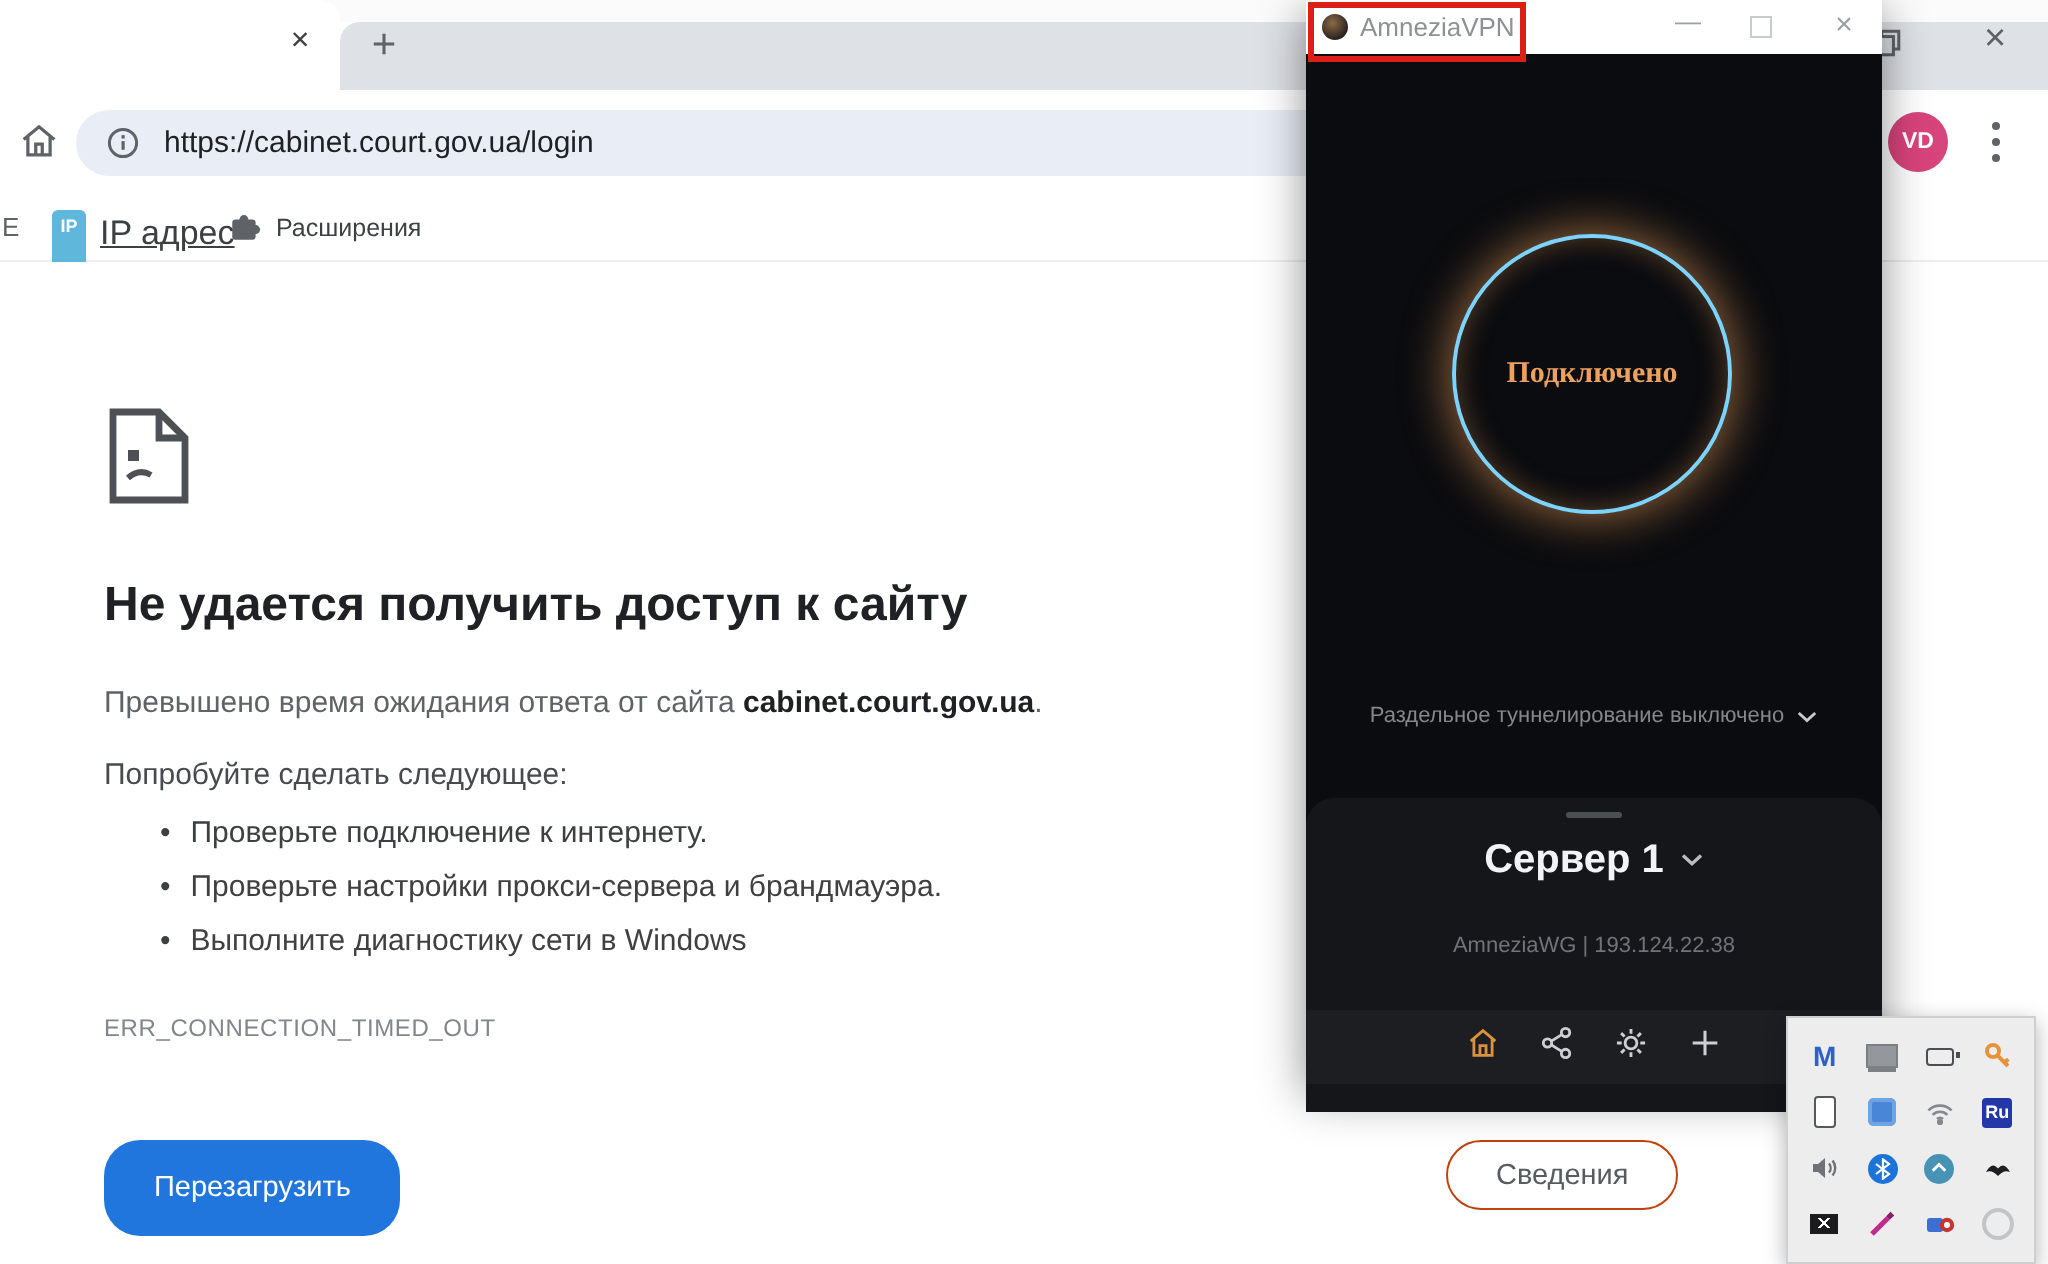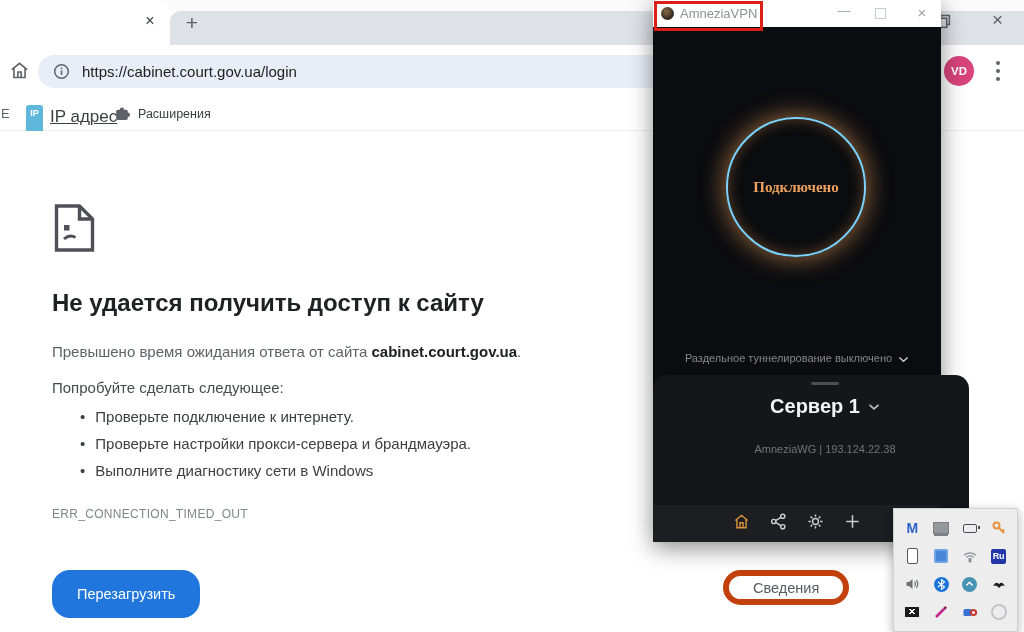--- a/index.html
+++ b/index.html
@@ -38,39 +38,39 @@
   .err-msg b{color:#202124;}
   .err-try{position:absolute;left:52px;top:248px;font-size:15px;color:#474b4f;}
   .err-list{position:absolute;left:80px;top:272px;font-size:15px;}
   .err-li{height:27px;line-height:27px;color:#3c4043;}
   .bullet{color:#3c4043;margin-right:10px;}
   .lnk{color:#404040;cursor:pointer;}
   .err-code{position:absolute;left:52px;top:376px;font-size:12px;color:#80868b;letter-spacing:.3px;}
   .btn-reload{position:absolute;left:52px;top:439px;height:48px;padding:0 25px;background:#2176dd;color:#fff;
               border:none;border-radius:18px;font-size:14.5px;font-family:inherit;}
   .btn-details{position:absolute;left:723px;top:439px;height:35px;padding:0 24px;background:#fff;color:#575c61;
-               border:6px solid #c2410c;border-radius:18px;font-size:14.5px;font-family:inherit;}
+               border:1px solid #c2410c;border-radius:18px;font-size:14.5px;font-family:inherit;}
   
   .vpn{position:absolute;left:653px;top:0;width:288px;height:542px;background:#0b0c0f;box-shadow:0 6px 22px rgba(0,0,0,.45);z-index:10;}
   .vpn-titlebar{position:absolute;left:0;top:0;width:100%;height:27px;background:#fff;}
   .vpn-logo{position:absolute;left:8px;top:7px;width:13px;height:13px;border-radius:50%;
             background:radial-gradient(circle at 40% 35%,#8a6a45,#2c2420 70%);}
   .vpn-title{position:absolute;left:27px;top:6px;font-size:13px;color:#8e9194;}
   .redbox{position:absolute;left:1px;top:1px;width:103px;height:24px;border:3px solid #de1f18;z-index:6;}
   .vpn-min{position:absolute;left:182px;top:3px;width:18px;text-align:center;font-size:13px;color:#9aa0a5;}
   .vpn-max{position:absolute;left:222px;top:8px;width:9px;height:9px;border:1px solid #c8cbce;}
   .vpn-close{position:absolute;left:260px;top:4px;width:18px;text-align:center;font-size:15px;color:#9aa0a5;}
   .vpn-body{position:absolute;left:0;top:27px;width:100%;height:515px;background:#0b0c0f;}
   .ring{position:absolute;left:73px;top:90px;width:136px;height:136px;border:2px solid #7dd3fc;border-radius:50%;
         box-shadow:0 0 22px 3px rgba(240,160,90,.55), inset 0 0 14px rgba(240,160,90,.35);
         display:flex;align-items:center;justify-content:center;font-family:Liberation Serif, serif;}
   .vpn-status{color:#eda15f;font-size:15px;font-weight:600;}
   .split-row{position:absolute;left:0;top:325px;width:100%;text-align:center;color:#84878c;font-size:11px;}
   .split-row svg{vertical-align:-1px;margin-left:6px;color:#c8c8c8;}
-  .srv-panel{position:absolute;left:0;top:348px;width:100%;height:157px;background:#15161a;border-radius:14px 14px 0 0;padding-left:28px;}
+  .srv-panel{position:absolute;left:0;top:372px;width:100%;height:157px;background:#15161a;border-radius:14px 14px 0 0;}
   .handle{width:28px;height:3px;background:#4b4e53;border-radius:2px;margin:7px auto 0;}
   .srv-name{margin-top:10px;text-align:center;font-size:20px;font-weight:700;color:#f2f3f4;}
   .srv-name svg{vertical-align:2px;margin-left:8px;color:#b9bcc0;}
   .srv-detail{margin-top:25px;text-align:center;font-size:11px;color:#70747a;}
   .vpn-toolbar{position:absolute;left:0;bottom:0;width:100%;height:37px;background:#1c1e22;
                display:flex;align-items:center;justify-content:center;gap:18px;}
   
   .tray{position:absolute;left:893px;top:508px;width:125px;height:124px;background:#ededee;border:1px solid #cfd0d2;
         box-shadow:0 3px 10px rgba(0,0,0,.3);z-index:20;box-sizing:border-box;padding:5px 4px;
         display:grid;grid-template-columns:repeat(4,1fr);grid-template-rows:repeat(4,1fr);}

